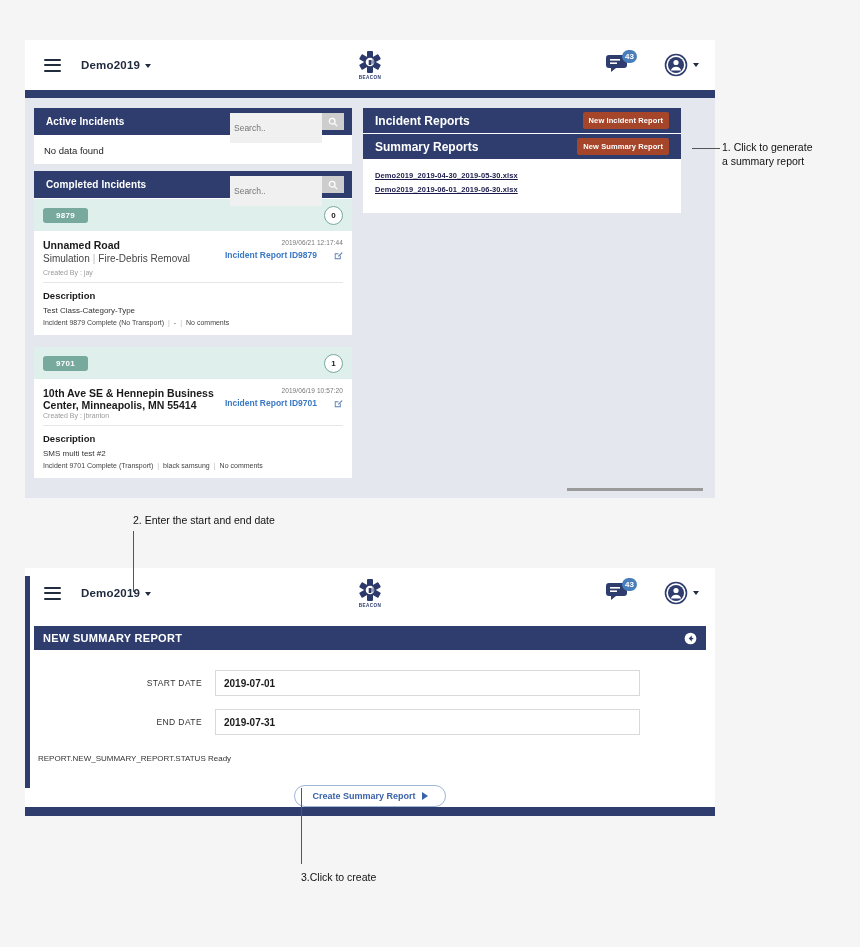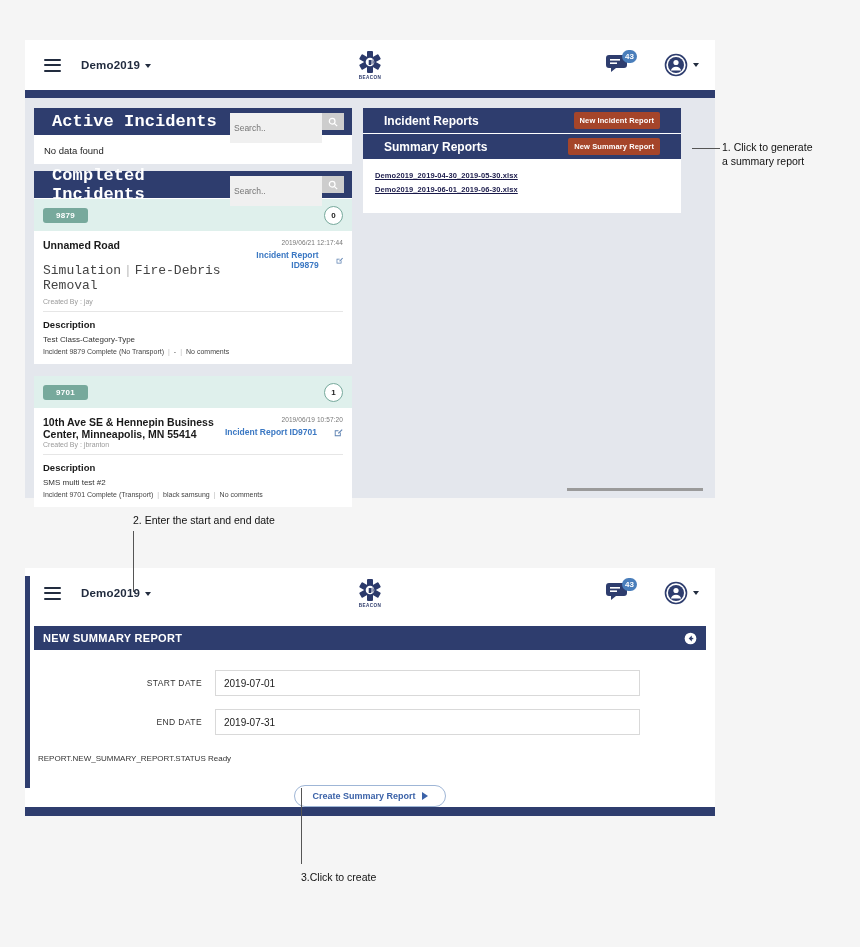--- a/index.html
+++ b/index.html
@@ -63,21 +63,21 @@
   .col-right{width:318px;flex:none;}
 
   
   .panel-head{
     background:#2e3d6e;color:#ffffff;
     height:28px;display:flex;align-items:center;
     padding:0 8px;box-sizing:border-box;
     border-bottom:1px solid #ffffff;
   }
   .panel-head h2{
-    margin:10px;font-size:17px;font-weight:bold;letter-spacing:.1px;flex:1;font-family:Liberation Mono, monospace;
+    margin:4px;font-size:10px;font-weight:bold;letter-spacing:.1px;flex:1;
   }
   .search-box{display:flex;height:17px;}
   .search-box input{
     width:84px;border:none;outline:none;background:#f0f0f0;
     font-size:8.5px;color:#555;padding:15px 4px;font-family:"Liberation Sans",sans-serif;
   }
   .search-btn{
     width:22px;background:#cdcdcd;display:flex;align-items:center;justify-content:center;
     cursor:pointer;
   }
@@ -98,41 +98,41 @@
     font-size:8px;font-weight:bold;padding:3px 13px;letter-spacing:.3px;
   }
   .count-circle{
     width:17px;height:17px;border-radius:50%;border:1px solid #77a99c;
     background:#ffffff;color:#222;font-size:8px;font-weight:bold;
     display:flex;align-items:center;justify-content:center;
   }
   .inc-card{background:#ffffff;padding:8px 9px 9px 9px;box-sizing:border-box;}
   .inc-top{display:flex;justify-content:space-between;align-items:flex-start;}
   .inc-title{font-size:10.5px;font-weight:bold;color:#1a1a1a;line-height:12px;max-width:180px;}
-  .inc-sub{font-size:13px;color:#444;margin-top:12px;font-family:Liberation Mono, monospace;}
+  .inc-sub{font-size:10px;color:#444;margin-top:2px;}
   .inc-sub .sep{color:#bbb;margin:0 3px;}
   .inc-right{text-align:right;}
   .inc-time{font-size:6.5px;color:#777;letter-spacing:.1px;}
   .inc-link{
     font-size:8.5px;font-weight:bold;color:#3b78c3;margin-top:4px;
     display:flex;align-items:center;justify-content:flex-end;gap:17px;cursor:pointer;
   }
   .edit-ico{display:block;}
   .created-by{font-size:7px;color:#9a9a9a;margin-top:5px;}
   .divider{height:1px;background:#e6e6e6;margin:6px 0 7px 0;}
   .desc-h{font-size:9.5px;font-weight:bold;color:#1a1a1a;}
   .desc-line{font-size:8px;color:#333;margin-top:5px;}
   .desc-meta{font-size:7px;color:#444;margin-top:4px;}
   .desc-meta .sep{color:#bbb;margin:0 4px;}
   .gap{height:12px;}
 
   
   .rep-head{
     background:#2e3d6e;height:26px;display:flex;align-items:center;
-    padding:0 21px;box-sizing:border-box;justify-content:space-between;
+    padding:0 12px;box-sizing:border-box;justify-content:space-between;
     border-bottom:1px solid #ffffff;
   }
   .rep-head h2{margin:0;color:#fff;font-size:12px;font-weight:bold;}
   .btn-red{
     background:#a5452a;color:#ffffff;font-size:7.5px;font-weight:bold;
     border:none;border-radius:2px;padding:4px 6px;cursor:pointer;
     font-family:"Liberation Sans",sans-serif;letter-spacing:.1px;
   }
   .rep-list{background:#ffffff;padding:11px 12px 14px 12px;box-sizing:border-box;}
   .rep-link{
@@ -154,21 +154,21 @@
   .sum-head h2{margin:0;font-size:11px;font-weight:bold;letter-spacing:.3px;}
   .back-ico{cursor:pointer;display:block;}
   .form-area{background:#ffffff;padding:20px 0 0 0;}
   .form-row{display:flex;align-items:center;margin-bottom:13px;}
   .form-label{
     width:190px;text-align:right;padding-right:13px;box-sizing:border-box;
     font-size:8.5px;color:#333;letter-spacing:.4px;
   }
   .form-input{
     width:425px;height:26px;border:1px solid #d9d9d9;background:#fff;
-    font-size:10px;font-weight:normal;color:#1a1a1a;padding:0 8px;
+    font-size:10px;font-weight:bold;color:#1a1a1a;padding:0 8px;
     box-sizing:border-box;outline:none;font-family:"Liberation Sans",sans-serif;
   }
   .status-line{font-size:8px;color:#333;padding:6px 0 0 13px;}
   .btn-row{display:flex;justify-content:center;margin-top:22px;}
   .btn-outline{
     border:1px solid #9fb6d6;background:#ffffff;border-radius:14px;
     color:#3b62a8;font-size:9px;font-weight:bold;padding:5px 17px;
     cursor:pointer;font-family:"Liberation Sans",sans-serif;
     display:flex;align-items:center;gap:6px;
   }

